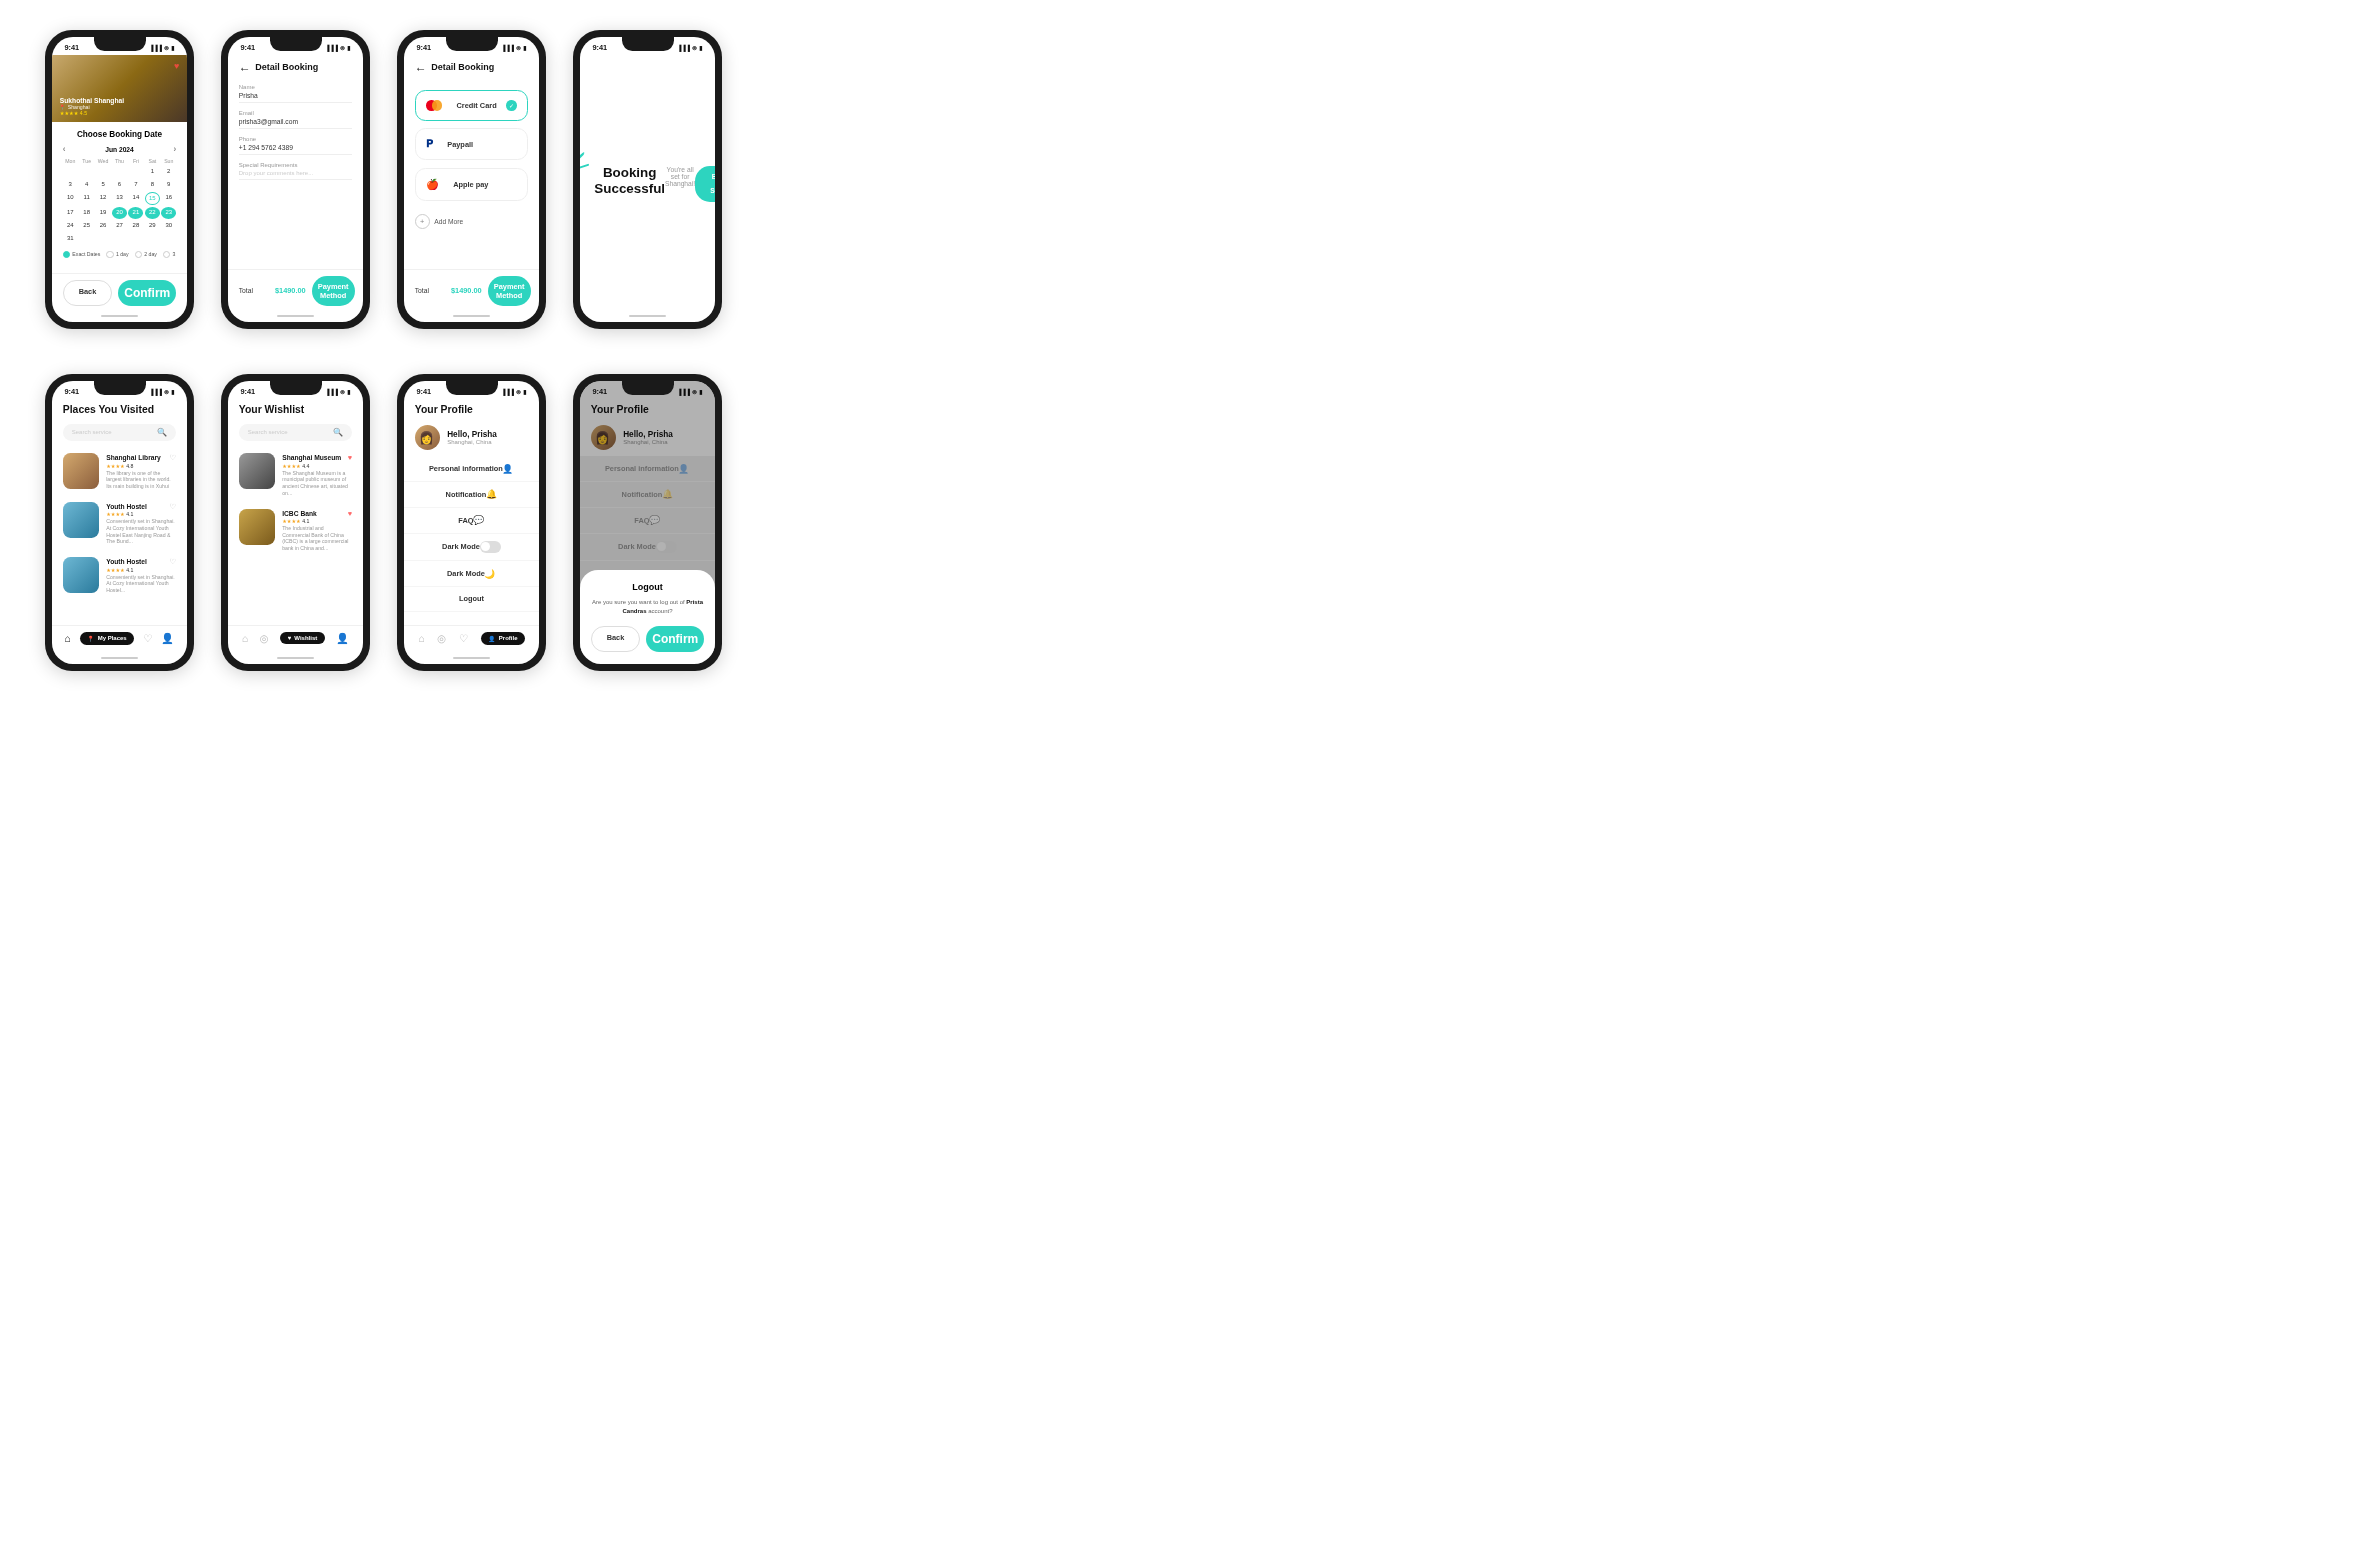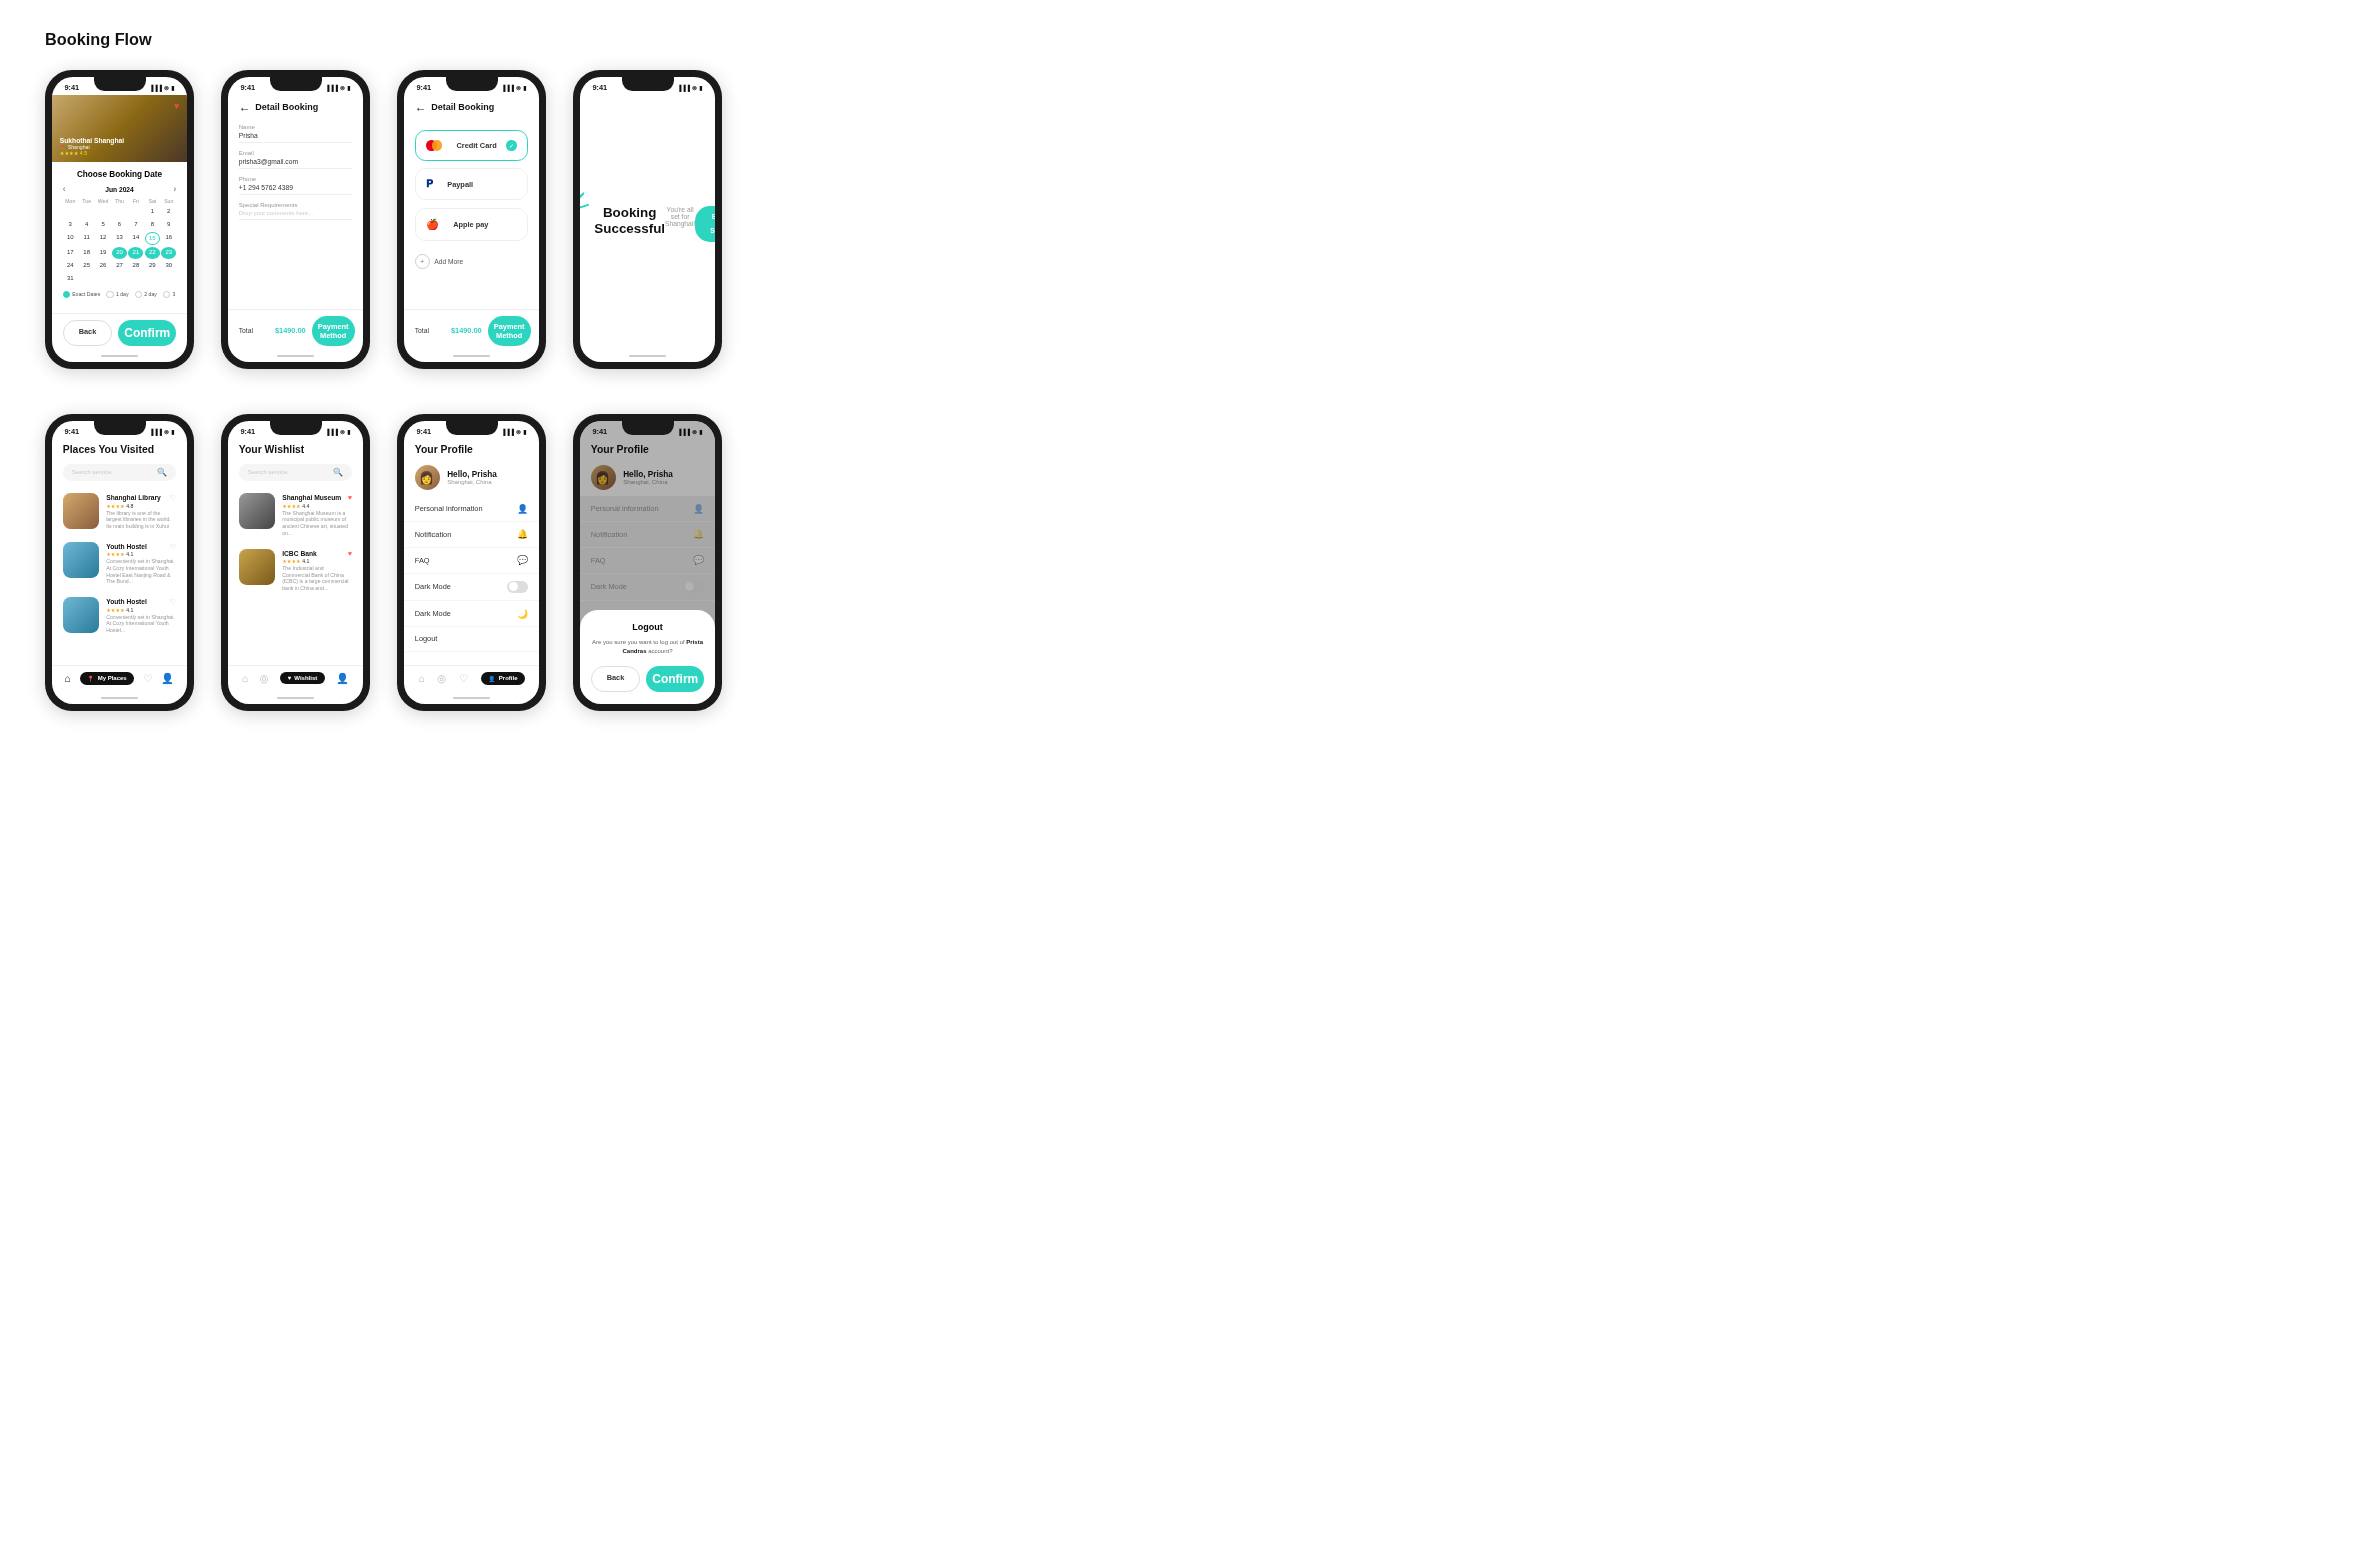--- a/index.html
+++ b/index.html
@@ -372,27 +372,28 @@
       background: linear-gradient(135deg, #d4a96e, #8b5e3c);
       flex-shrink: 0;
       overflow: hidden;
       display: flex; align-items: center; justify-content: center;
       font-size: 12px;
     }
     .profile-name { font-size: 8.2px; font-weight: 700; color: #111; }
     .profile-loc { font-size: 6px; color: #999; }
     .profile-menu-item {
       display: flex;
-      justify-content: space-between;
+      justify-content: center;
       align-items: center;
       padding: 7.4px 10.4px;
       border-bottom: 0.7px solid #f5f5f5;
       font-size: 7.4px;
       color: #333;
       cursor: pointer;
+      font-weight: bold;
     }
     .menu-icon { font-size: 9px; color: #666; }
     .menu-icon.notif { color: #ff6b6b; }
     .toggle-off {
       width: 21px; height: 12px;
       background: #ddd;
       border-radius: 6px;
       position: relative;
     }
     .toggle-off::after {
@@ -467,21 +468,20 @@
       font-size: 10.4px;
       font-weight: 800;
       padding: 4.5px 10.4px 3px;
       color: #111;
     }
   </style>
 </head>
 <body>
 
 <div>
-  <div class="section-title">Booking Flow</div>
   <div class="row">
 
     <div class="phone">
       <div class="notch"></div>
       <div class="phone-inner">
         <div class="status-bar">
           <span class="time">9:41</span>
           <div class="status-icons">
             <span>▐▐▐</span>
             <span>⊜</span>

